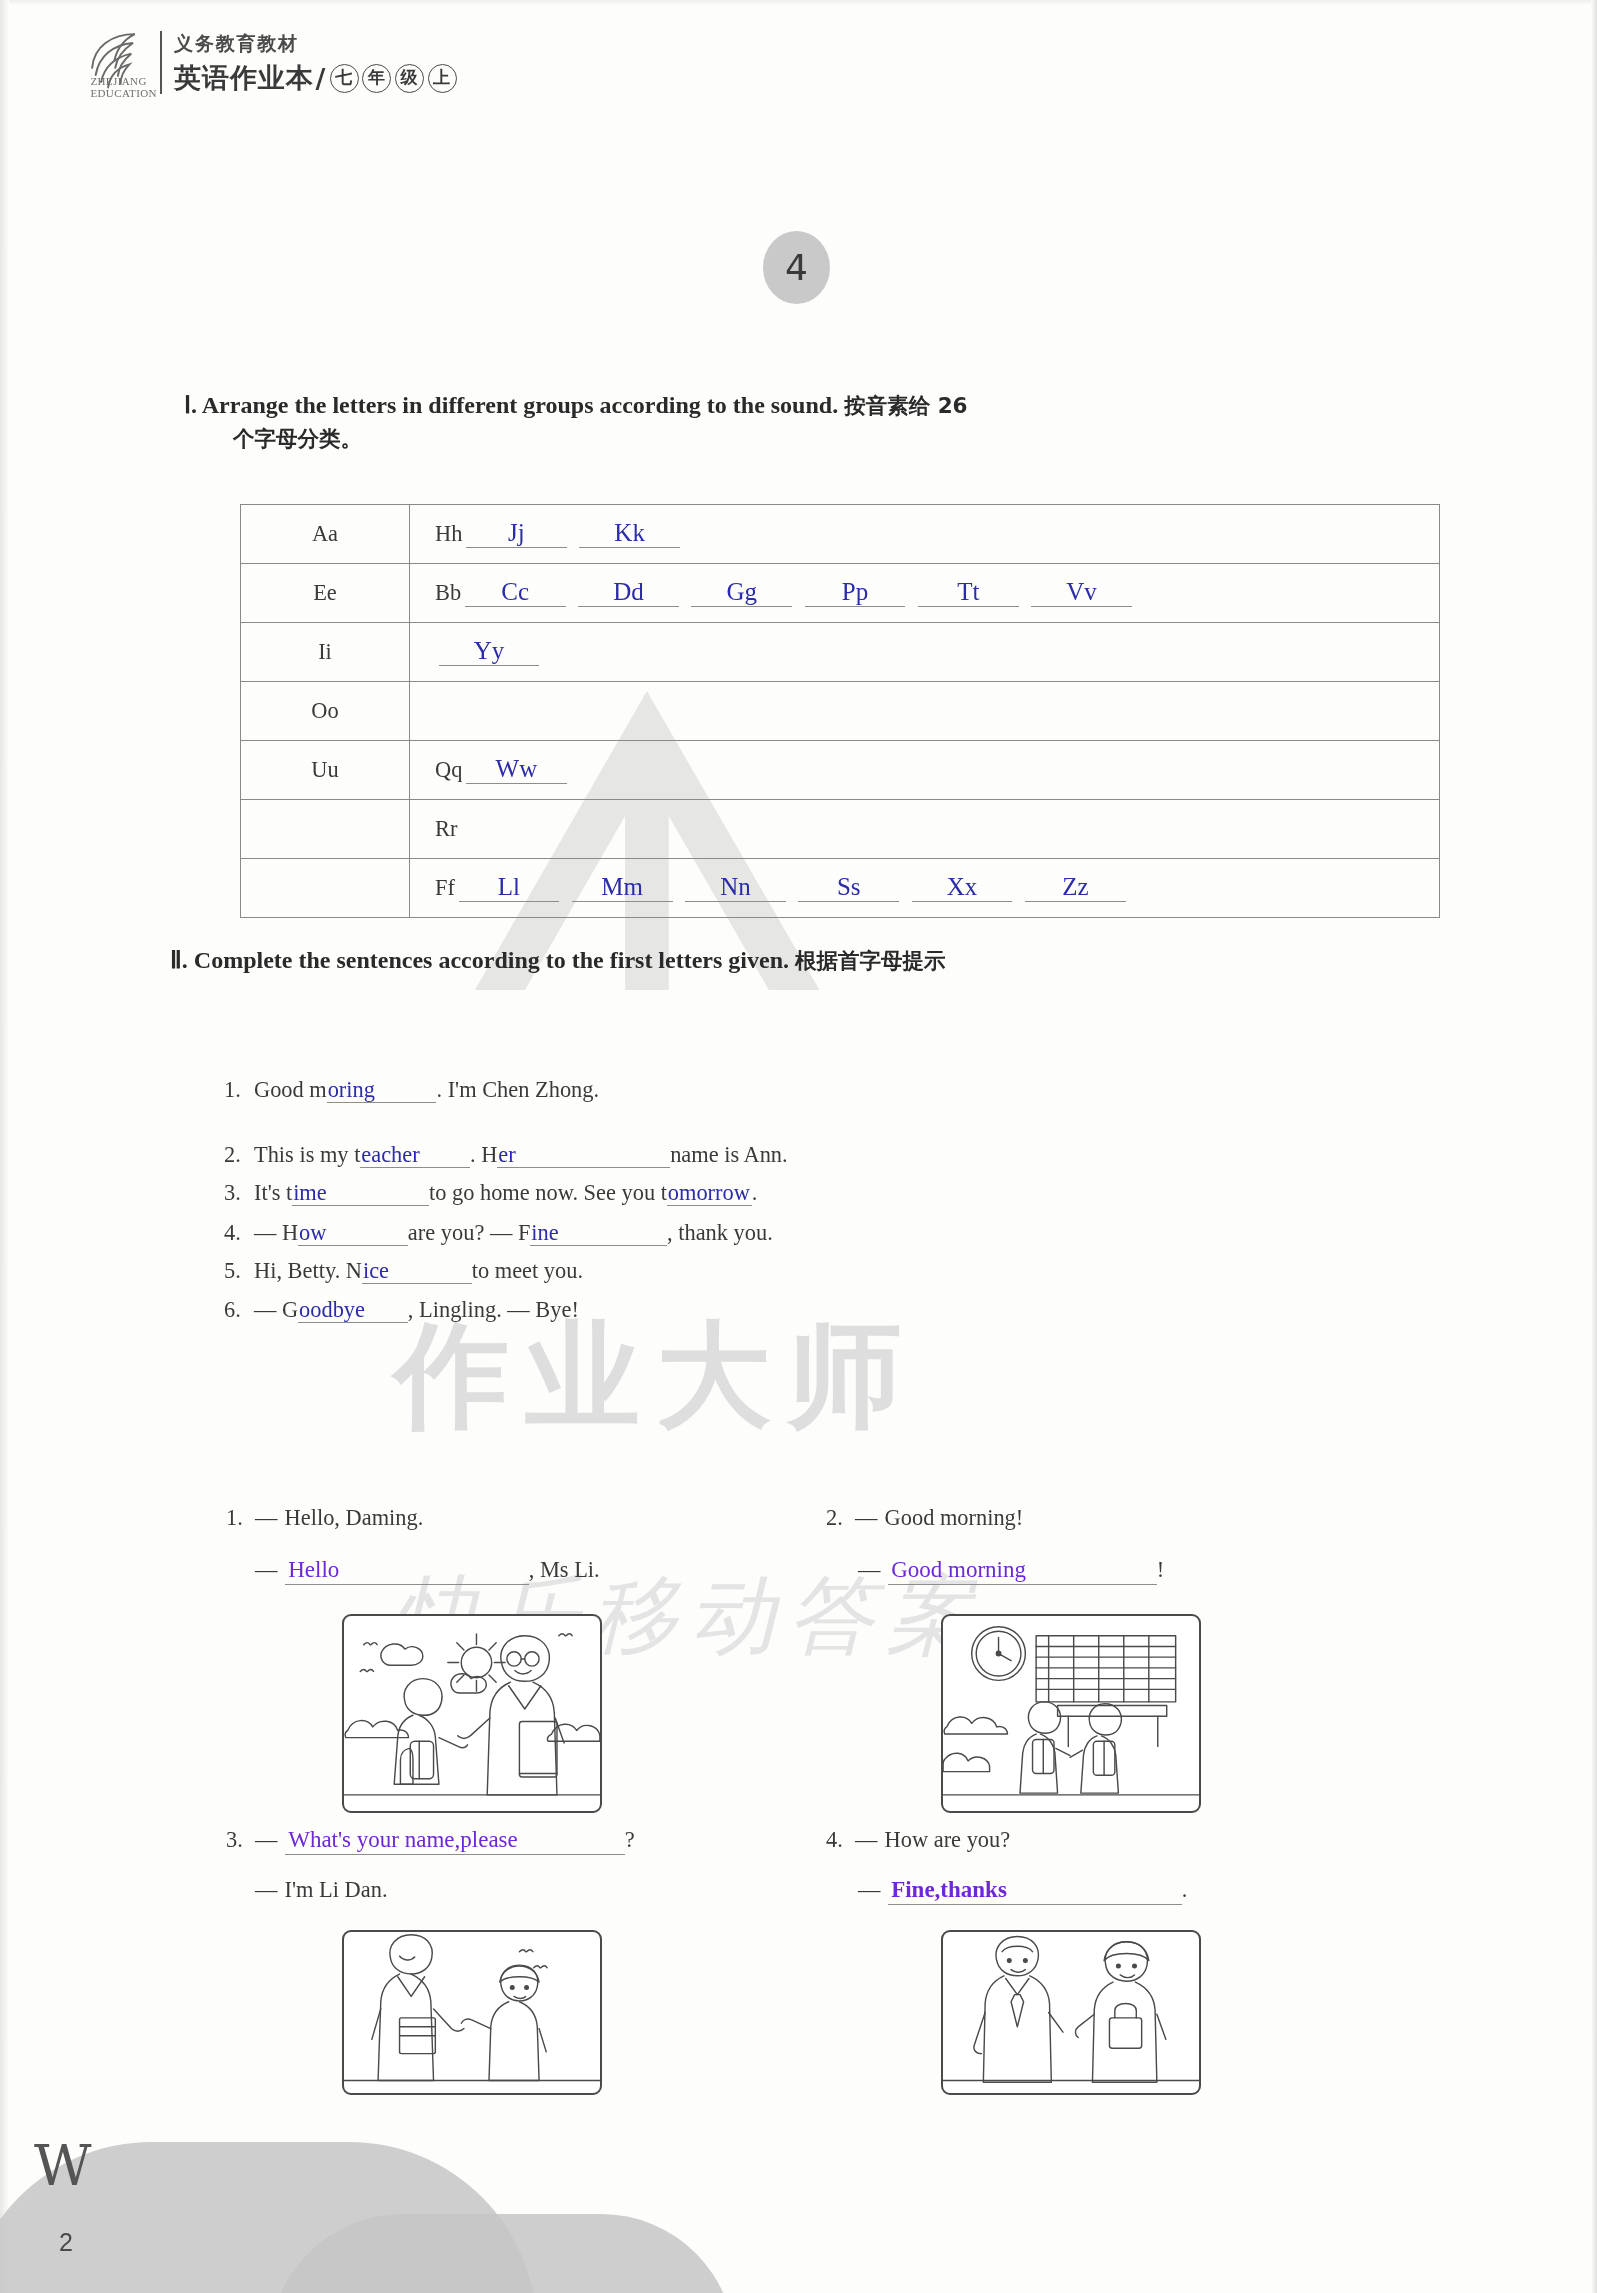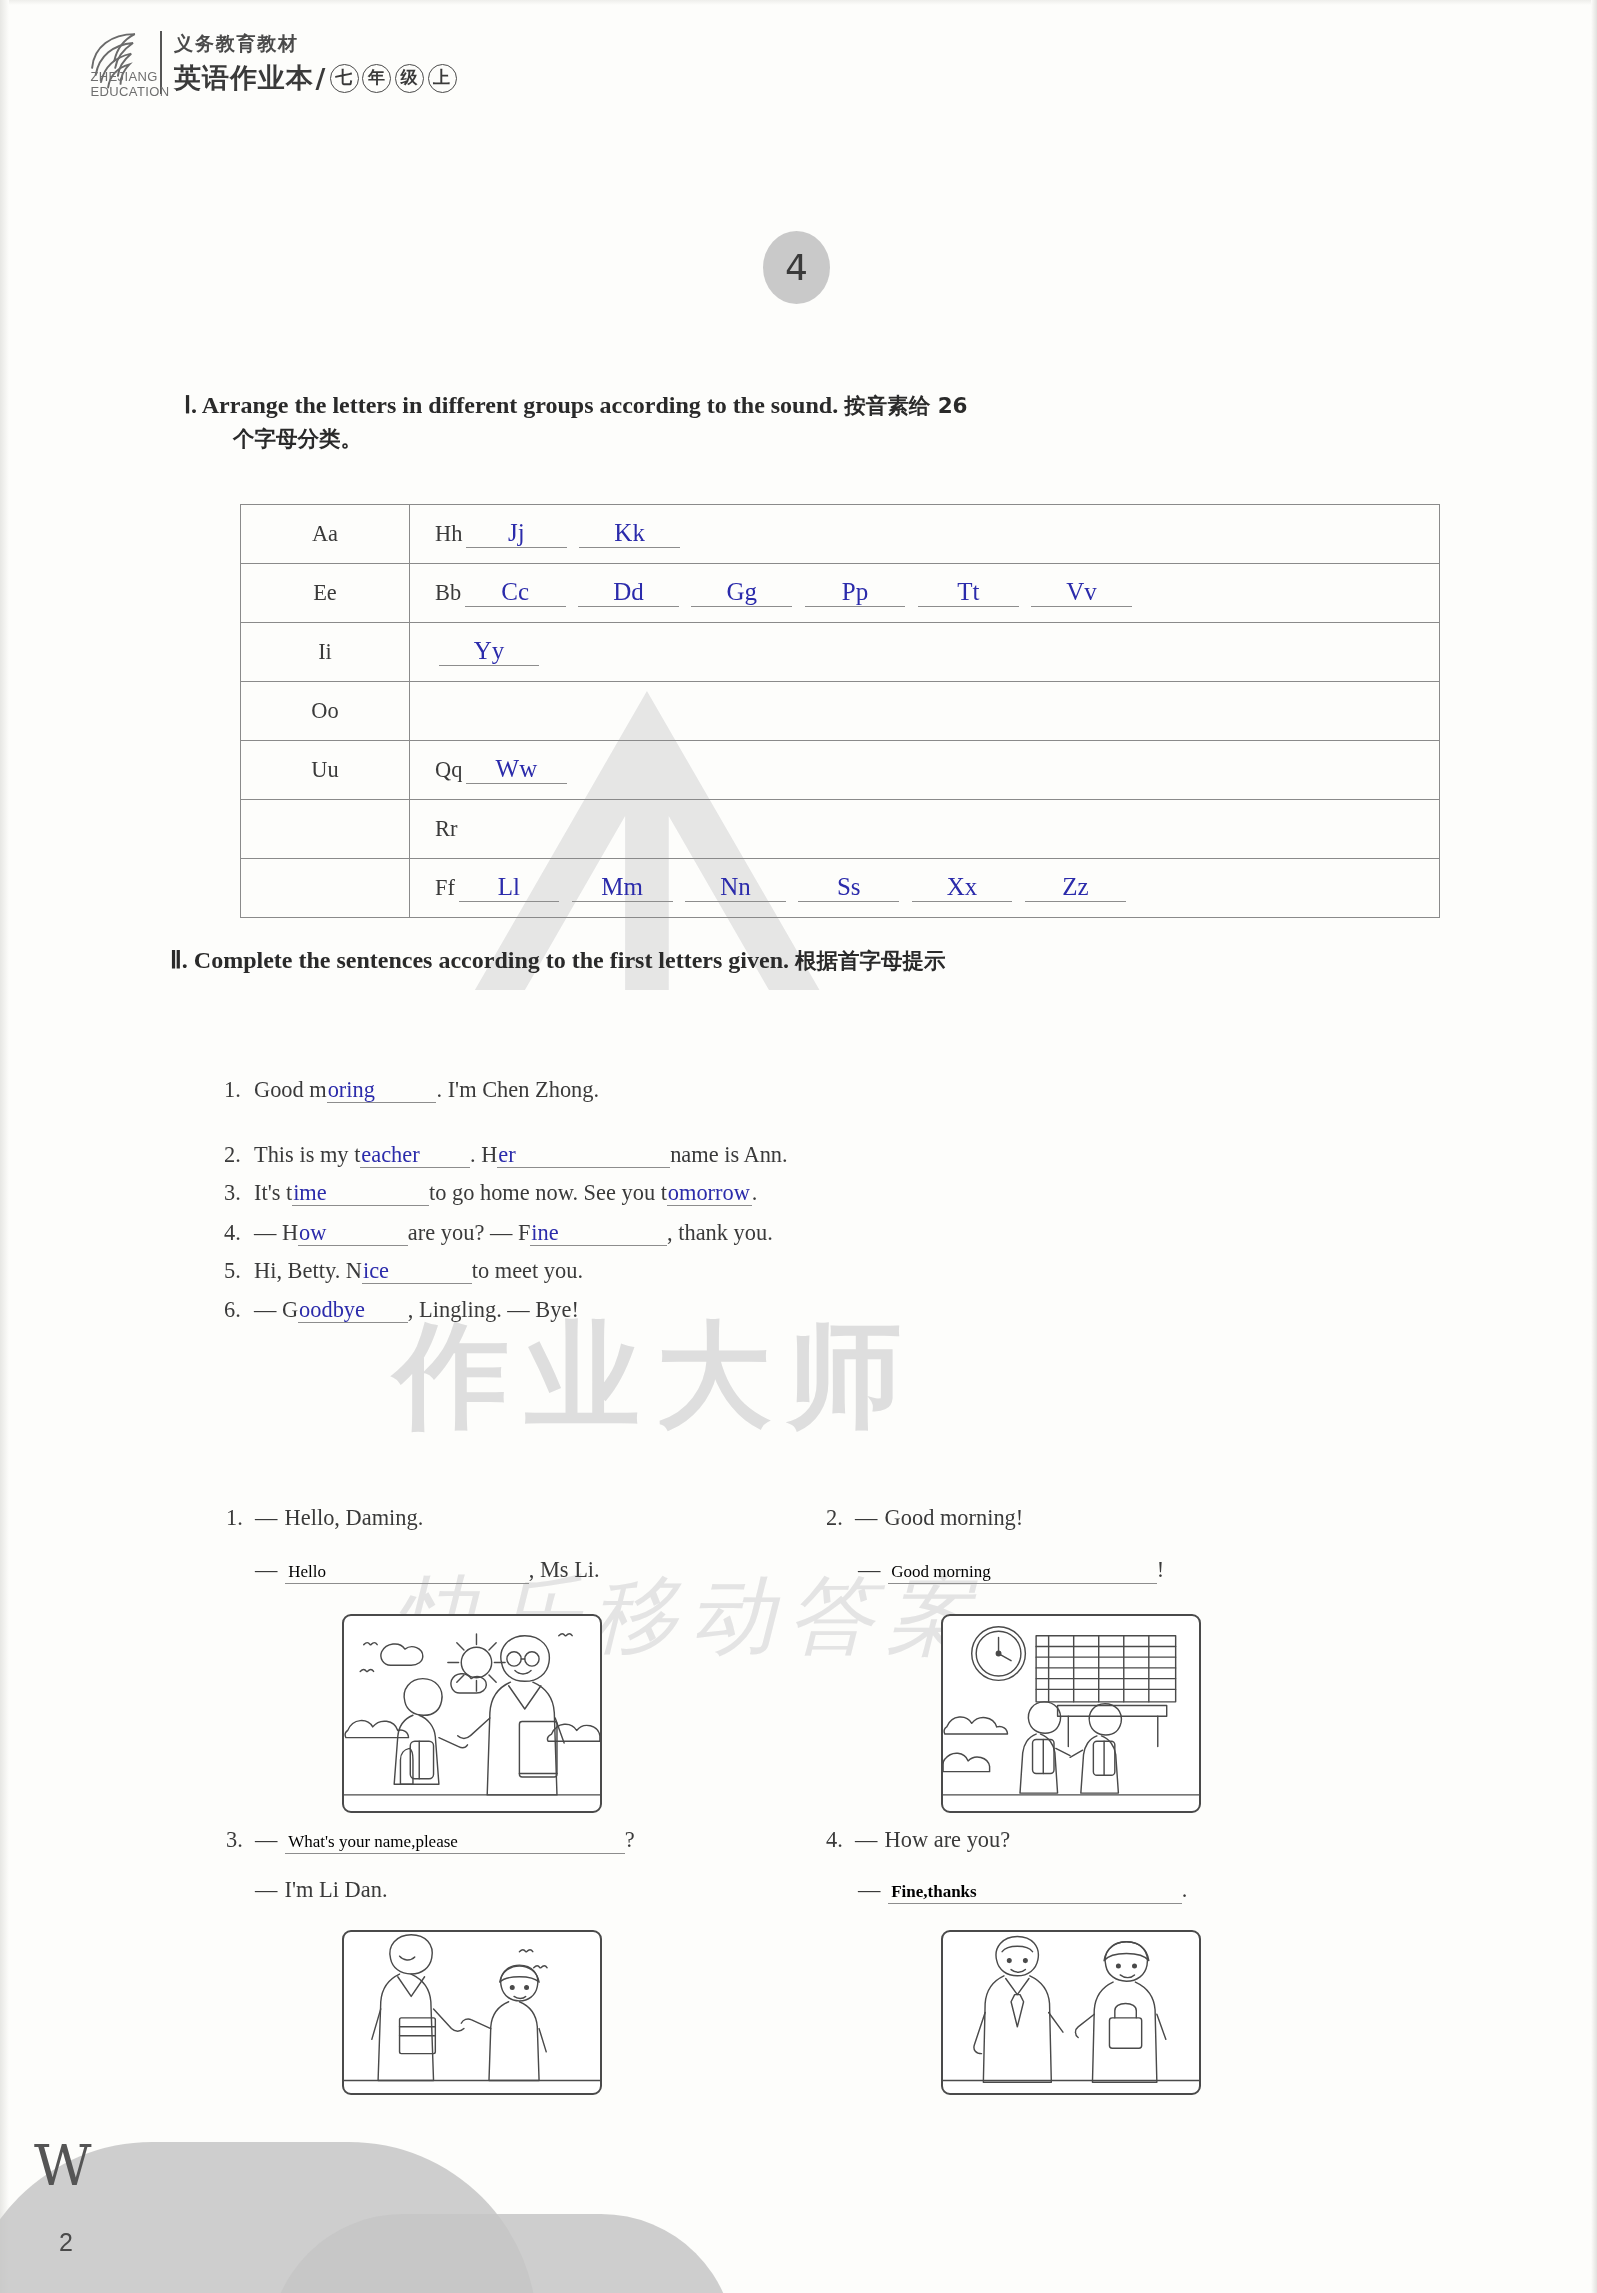--- a/index.html
+++ b/index.html
@@ -19,22 +19,22 @@
   .scan-edge-left{position:absolute;left:0;top:0;width:9px;height:100%;background:linear-gradient(90deg,#e7e7e4,#fdfdfb);}
   .scan-edge-right{position:absolute;right:0;top:0;width:7.2px;height:100%;background:linear-gradient(270deg,#dcdcd9,#fdfdfb);}
   .scan-edge-top{position:absolute;left:0;top:0;height:5.4px;width:100%;background:linear-gradient(180deg,#eeeeeb,#fdfdfb);}
 
   
   .header{position:absolute;left:85px;top:27px;display:flex;align-items:flex-start;}
   .logo{width:64px;height:72px;position:relative;margin-right:7.2px;}
   .logo svg{display:block;}
   .logo-text{
     position:absolute;left:5.4px;bottom:0px;
-    font-size:13px;letter-spacing:0.4px;color:#6f6f6f;
-    font-family:Liberation Sans, sans-serif;
+    font-size:11px;letter-spacing:0.4px;color:#6f6f6f;
+    font-family:Liberation Serif, serif;
   }
   .header-rule{width:1.8px;background:#555;height:63px;margin:3.6px 12.5px 0 3.6px;}
   .header-titles{padding-top:3.6px;}
   .title-small{
     font-size:19px;color:#4a4a4a;letter-spacing:1.8px;
     font-family:"DejaVu Sans",sans-serif;font-weight:700;
     margin-bottom:3.6px;
   }
   .title-big{
     font-size:27px;color:#3a3a3a;letter-spacing:0.9px;
@@ -120,21 +120,21 @@
   .b-sm{min-width:107px;}
   .b-md{min-width:134px;}
   .b-lg{min-width:170px;}
   .blank.inlineu{border-bottom:1.2px solid #8d8d8d;min-width:0;}
 
   
   .dlg{position:absolute;font-size:22.4px;color:#3a3a3a;font-family:"Liberation Serif",serif;white-space:nowrap;}
   .dlg .num{display:inline-block;width:29px;}
   .dlg .dash{margin:0 7.2px 0 0;}
   .ansline{
-    display:inline-block;color:#000000;font-size:17px;
+    display:inline-block;color:#6d28d9;font-size:23px;
     border-bottom:1.2px solid #8d8d8d;
     padding:0 3.6px 1.8px 3.6px;line-height:1.05;
   }
   .al-1{min-width:237px;}
   .al-2{min-width:262px;}
   .al-3{min-width:333px;}
   .al-4{min-width:287px;font-weight:bold;}
 
   
   .pic{

